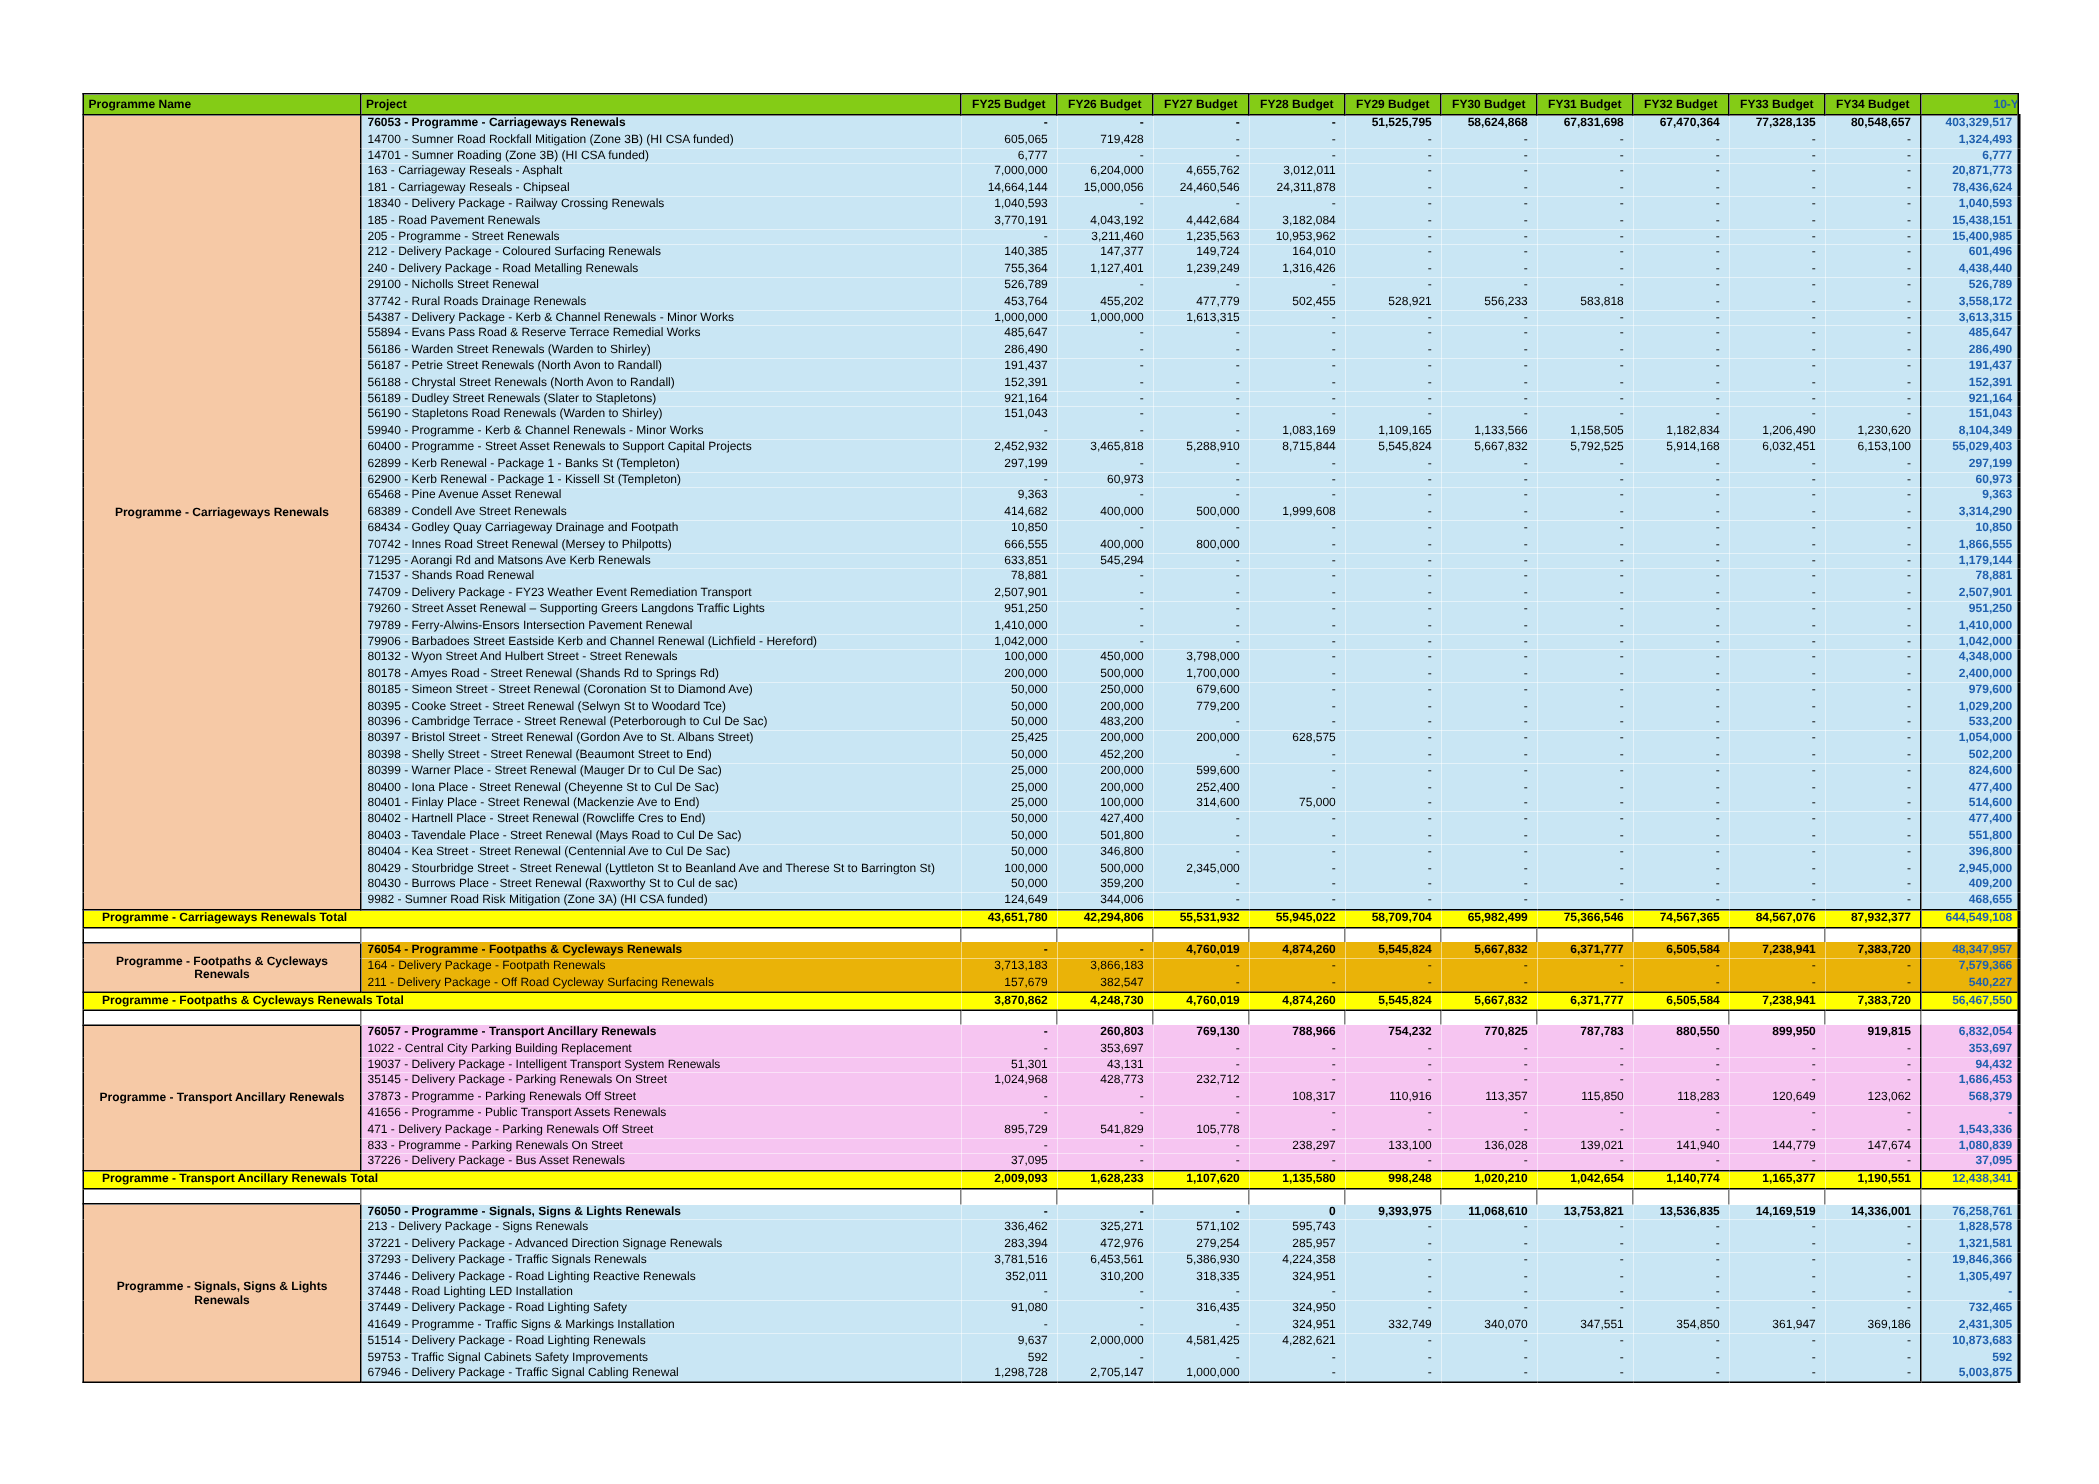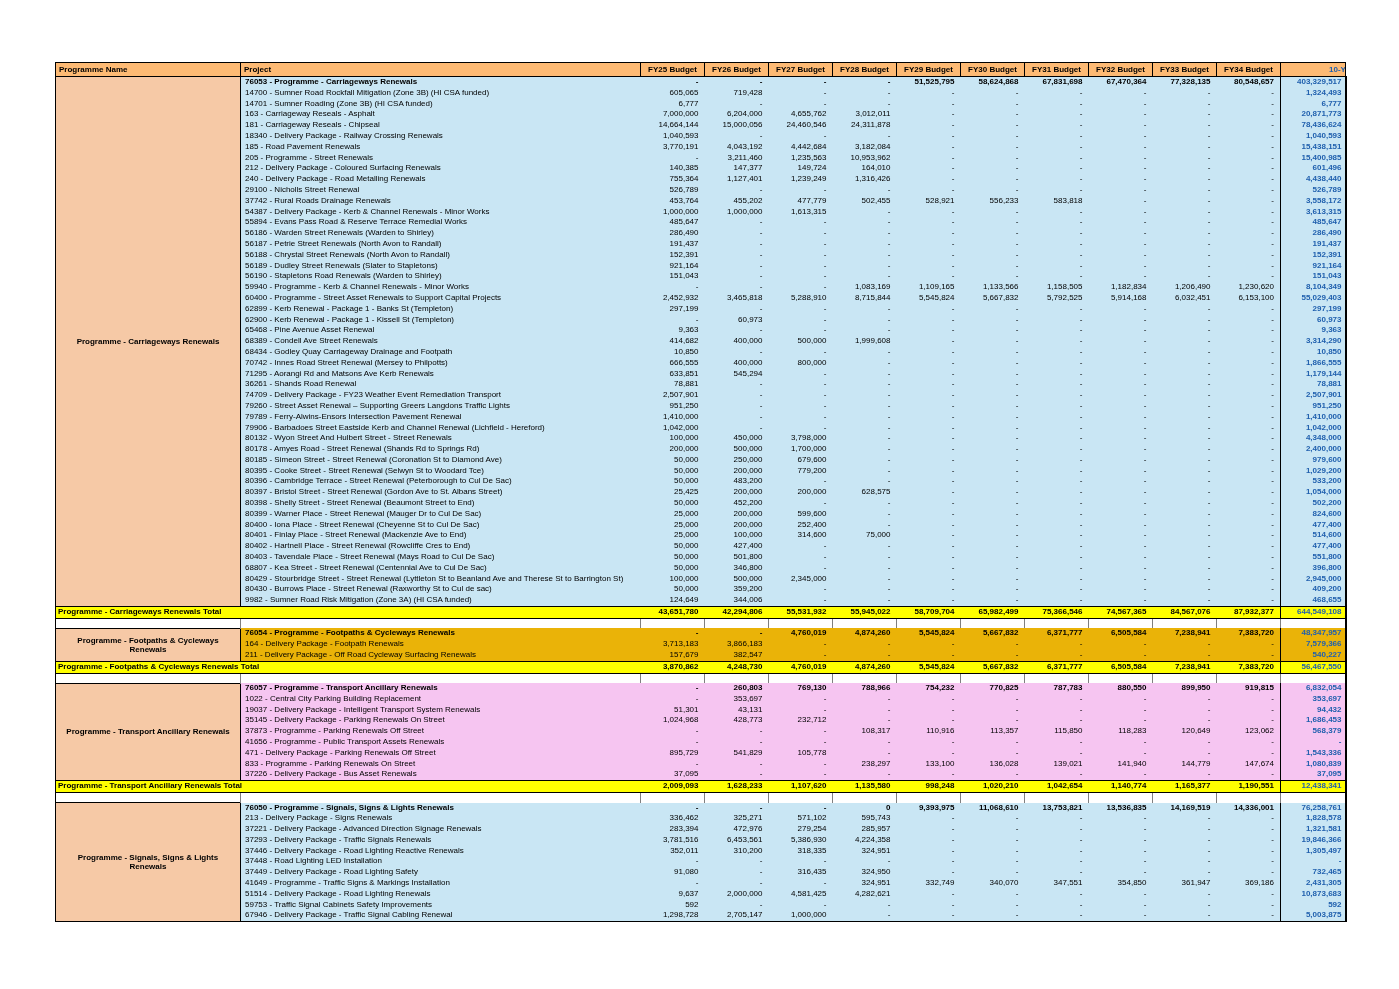--- a/index.html
+++ b/index.html
@@ -1,29 +1,29 @@
 <!DOCTYPE html>
 <html><head>
 <meta charset="utf-8">
 <style>
   html,body{margin:0;padding:0;background:#ffffff;}
   body{width:1399px;height:989px;position:relative;font-family:"Liberation Sans",sans-serif;}
   .sheet{position:absolute;left:55px;top:62px;}
   table{border-collapse:collapse;table-layout:fixed;width:1290px;border:1.5px solid #000;}
   td{height:10.8px;line-height:10.8px;font-size:8px;padding:0 3px;white-space:nowrap;overflow:hidden;color:#000;}
-  thead td{background:#fdba74;font-weight:bold;height:13px;line-height:13px;border:1px solid #000;text-align:center;}
+  thead td{background:#84cc16;font-weight:bold;height:13px;line-height:13px;border:1px solid #000;text-align:center;}
   thead td.h-left{text-align:left;}
   thead td.h-total{color:#2060AE;padding-left:48px;}
   td.prog{background:#F6C9A6;border:1px solid #000;text-align:center;vertical-align:middle;font-weight:bold;white-space:normal;line-height:9px;margin-top:33px;}
   td.project{text-align:left;padding-left:4px;}
   td.num{text-align:right;padding-right:6px;}
   td.total-col{color:#2060AE;font-weight:bold;border-left:1px solid #000;border-right:2px solid #000;text-align:right;padding-right:3px;}
   tr.bold td{font-weight:bold;}
   tr.total-row td{background:#FFFF00;font-weight:bold;border-top:1px solid #000;border-bottom:1px solid #000;}
-  tr.total-row td.total-label{text-align:left;padding-left:2px;}
+  tr.total-row td.total-label{text-align:left;padding-left:12px;}
   tr.spacer td{height:9px;line-height:9px;background:#fff;}
   tr.spacer td.sp{border-left:1px solid #7f7f7f;border-right:1px solid #7f7f7f;}
   tr.spacer td.sp-total{border-left:1px solid #000;border-right:2px solid #000;}
   tbody.last tr:last-child td{border-bottom:1.5px solid #000;}
   .bg-blue td.data{background:#C9E6F4;}
   .bg-peach td.data{background:#eab308;}
   .bg-pink td.data{background:#F6C5F1;}
 </style>
 </head>
 <body>
@@ -450,21 +450,21 @@
           <td class="num data">-</td>
           <td class="num data">-</td>
           <td class="num data">-</td>
           <td class="num data">-</td>
           <td class="num data">-</td>
           <td class="num data">-</td>
           <td class="num data">-</td>
           <td class="total-col data">1,179,144</td>
         </tr>
         <tr>
-          <td class="project data">36261 - Shands Road Renewal</td>
+          <td class="project data">71537 - Shands Road Renewal</td>
           <td class="num data">78,881</td>
           <td class="num data">-</td>
           <td class="num data">-</td>
           <td class="num data">-</td>
           <td class="num data">-</td>
           <td class="num data">-</td>
           <td class="num data">-</td>
           <td class="num data">-</td>
           <td class="num data">-</td>
           <td class="num data">-</td>
@@ -688,21 +688,21 @@
           <td class="num data">-</td>
           <td class="num data">-</td>
           <td class="num data">-</td>
           <td class="num data">-</td>
           <td class="num data">-</td>
           <td class="num data">-</td>
           <td class="num data">-</td>
           <td class="total-col data">551,800</td>
         </tr>
         <tr>
-          <td class="project data">68807 - Kea Street - Street Renewal (Centennial Ave to Cul De Sac)</td>
+          <td class="project data">80404 - Kea Street - Street Renewal (Centennial Ave to Cul De Sac)</td>
           <td class="num data">50,000</td>
           <td class="num data">346,800</td>
           <td class="num data">-</td>
           <td class="num data">-</td>
           <td class="num data">-</td>
           <td class="num data">-</td>
           <td class="num data">-</td>
           <td class="num data">-</td>
           <td class="num data">-</td>
           <td class="num data">-</td>

